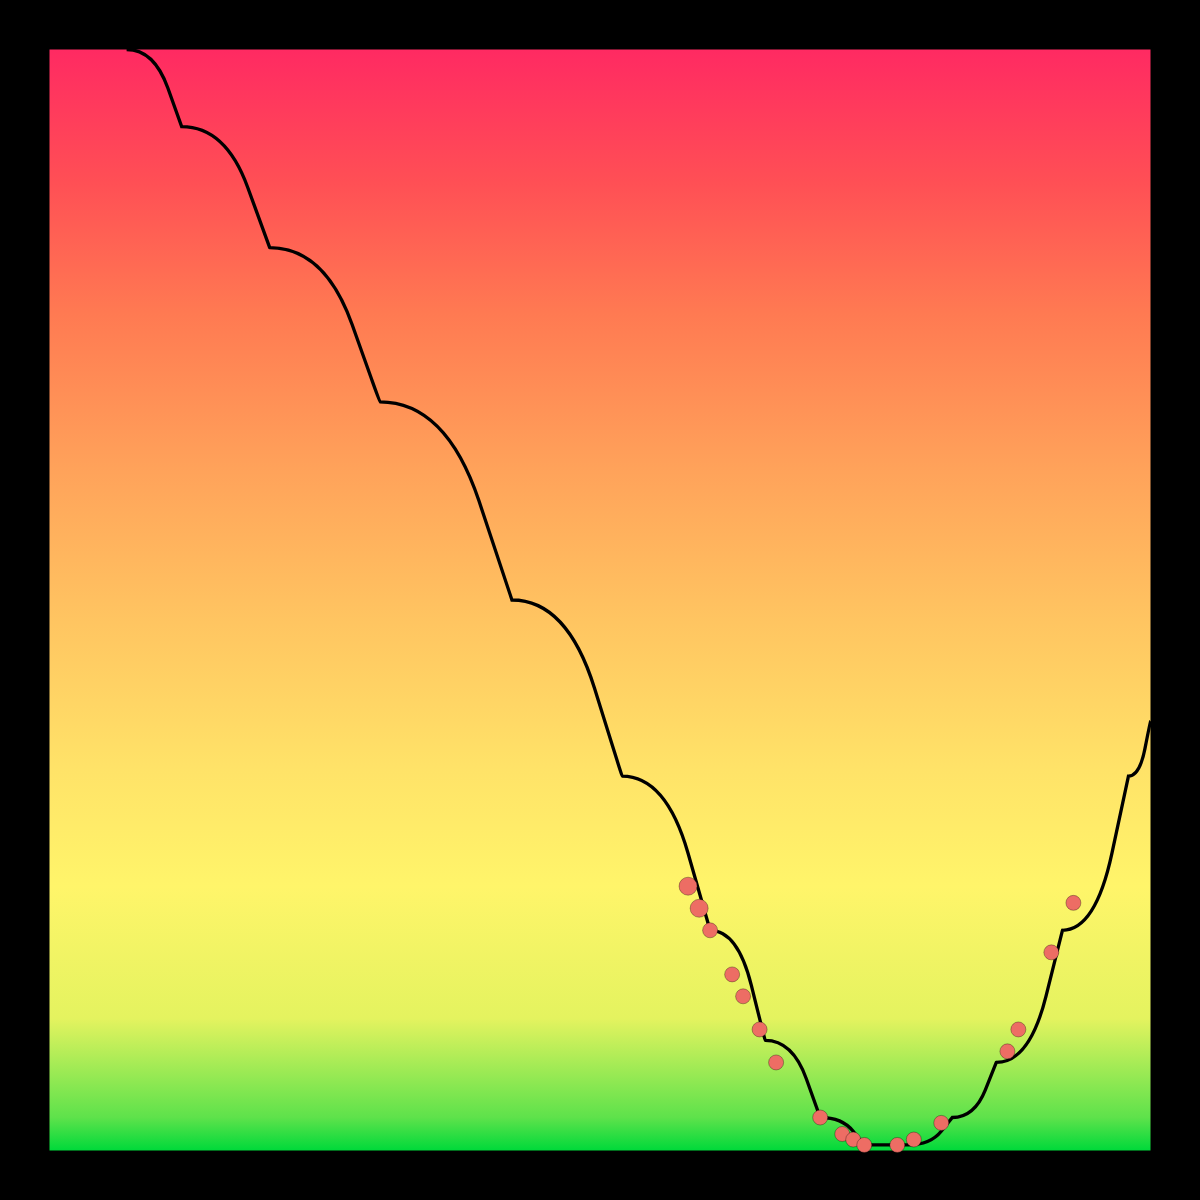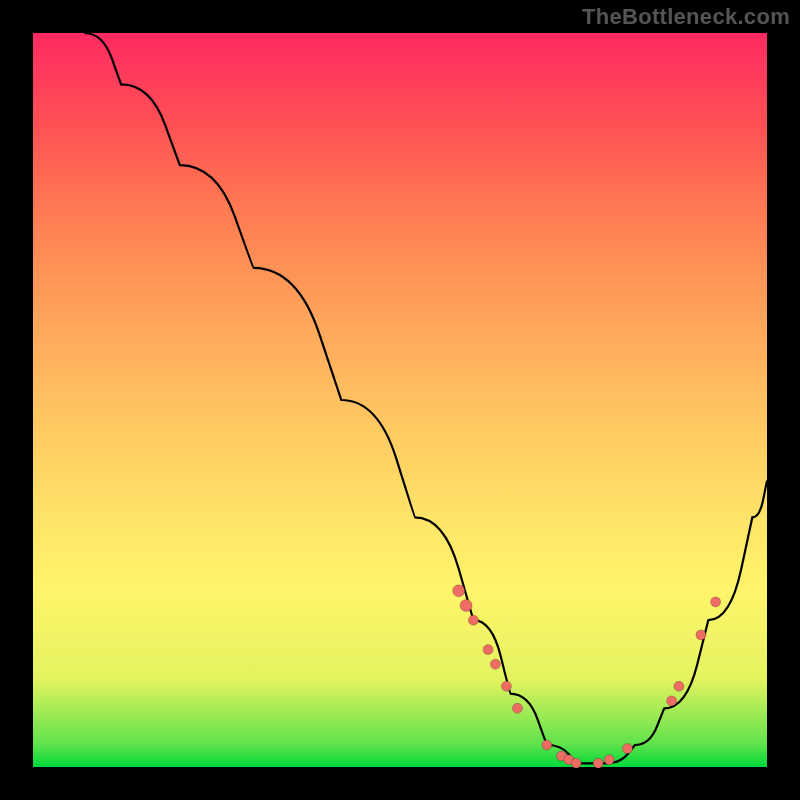--- a/index.html
+++ b/index.html
@@ -65,21 +65,20 @@
   .dot {
     fill: #ed6d64;
     stroke: rgba(0,0,0,0.35);
     stroke-width: 0.6;
   }
 </style>
 </head>
 <body>
 
 <div class="frame">
-  <div class="watermark">TheBottleneck.com</div>
 
   <div class="plot">
     <svg class="curve" viewBox="0 0 734 734">
       <path id="curve-path" d="M 51.4 0.0 Q 69.7 0.0 78.9 25.7 T 88.1 51.4 Q 117.4 51.4 132.1 91.8 T 146.8 132.1 Q 183.5 132.1 201.8 183.5 T 220.2 234.9 Q 264.2 234.9 286.3 300.9 T 308.3 367.0 Q 345.0 367.0 363.3 425.7 T 381.7 484.4 Q 411.0 484.4 425.7 535.8 T 440.4 587.2 Q 458.8 587.2 467.9 623.9 T 477.1 660.6 Q 495.4 660.6 504.6 686.3 T 513.8 712.0 Q 528.5 712.0 535.8 721.2 T 543.2 730.3 Q 557.8 730.3 565.2 730.3 T 572.5 730.3 Q 587.2 730.3 594.5 721.2 T 601.9 712.0 Q 616.6 712.0 623.9 693.6 T 631.2 675.3 Q 653.3 675.3 664.3 631.2 T 675.3 587.2 Q 697.3 587.2 708.3 535.8 T 719.3 484.4 Q 726.7 484.4 730.3 466.1 T 734.0 447.7"></path>
       <g id="dots">
           <circle cx="425.7" cy="557.8" r="6" class="dot"></circle>
           <circle cx="433.1" cy="572.5" r="6" class="dot"></circle>
           <circle cx="440.4" cy="587.2" r="5" class="dot"></circle>
           <circle cx="455.1" cy="616.6" r="5" class="dot"></circle>
           <circle cx="462.4" cy="631.2" r="5" class="dot"></circle>

